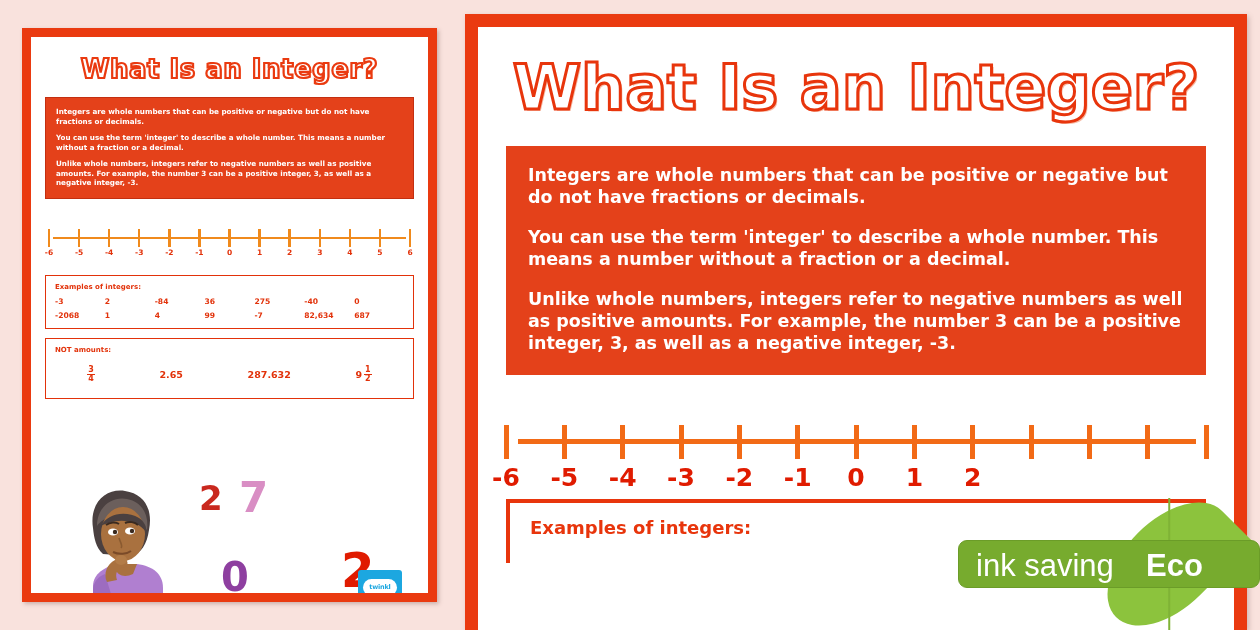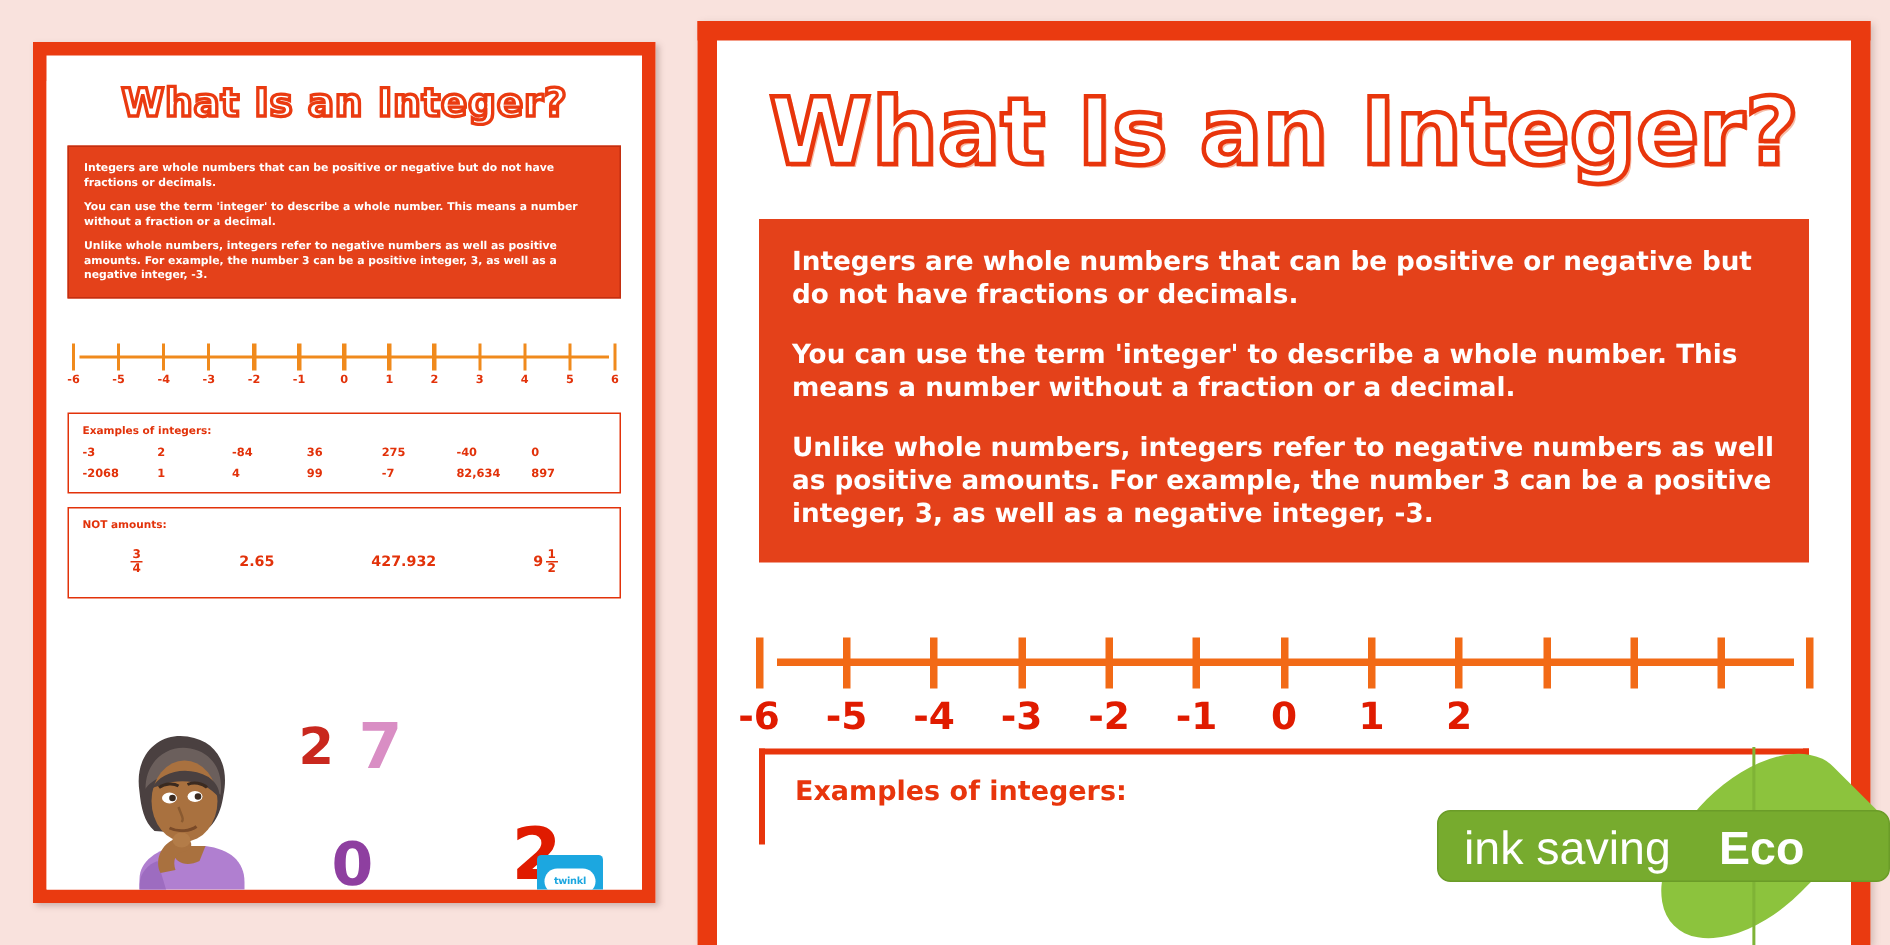--- a/index.html
+++ b/index.html
@@ -256,36 +256,36 @@
               <div class="t-cell">-40</div>
               <div class="t-cell">0</div>
             </div>
             <div class="t-row">
               <div class="t-cell">-2068</div>
               <div class="t-cell">1</div>
               <div class="t-cell">4</div>
               <div class="t-cell">99</div>
               <div class="t-cell">-7</div>
               <div class="t-cell">82,634</div>
-              <div class="t-cell">897</div>
+              <div class="t-cell">687</div>
             </div>
           </div>
       </div>
 
       <div class="t-panel t-panel2">
         <div class="t-panel-h">NOT amounts:</div>
         <div class="t-nrow" id="t-not-row">
             <div class="t-ncell">
               <span class="frac">
                 <span class="num">3</span>
                 <span>4</span>
               </span>
             </div>
             <div class="t-ncell">2.65</div>
-            <div class="t-ncell">427.932</div>
+            <div class="t-ncell">287.632</div>
             <div class="t-ncell">
               <span>9</span>
               <span class="frac">
                 <span class="num">1</span>
                 <span>2</span>
               </span>
             </div>
           </div>
       </div>
 

